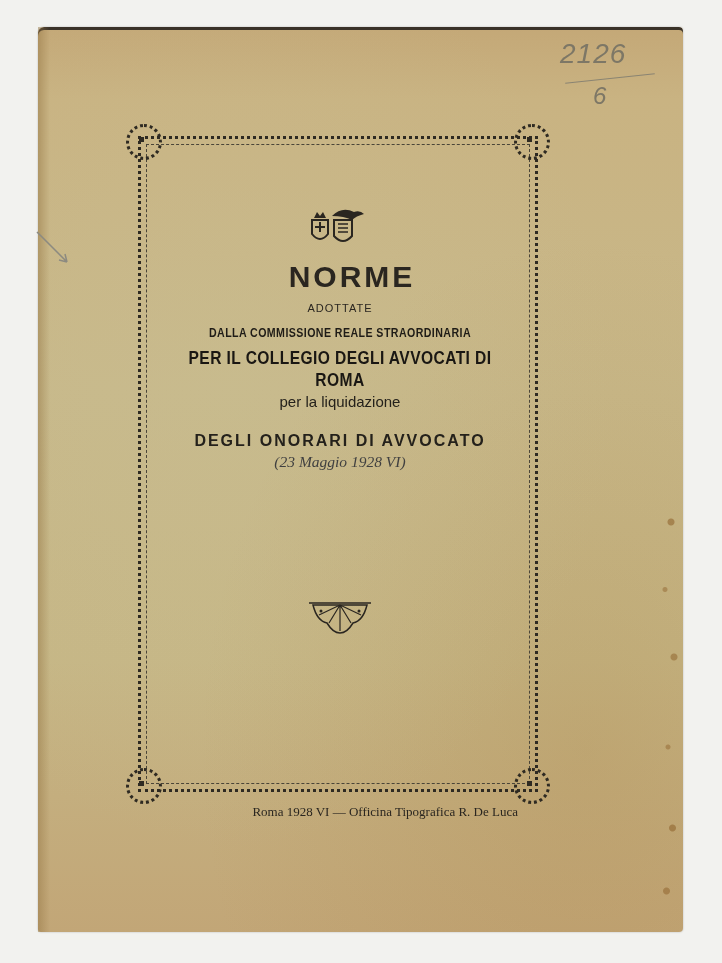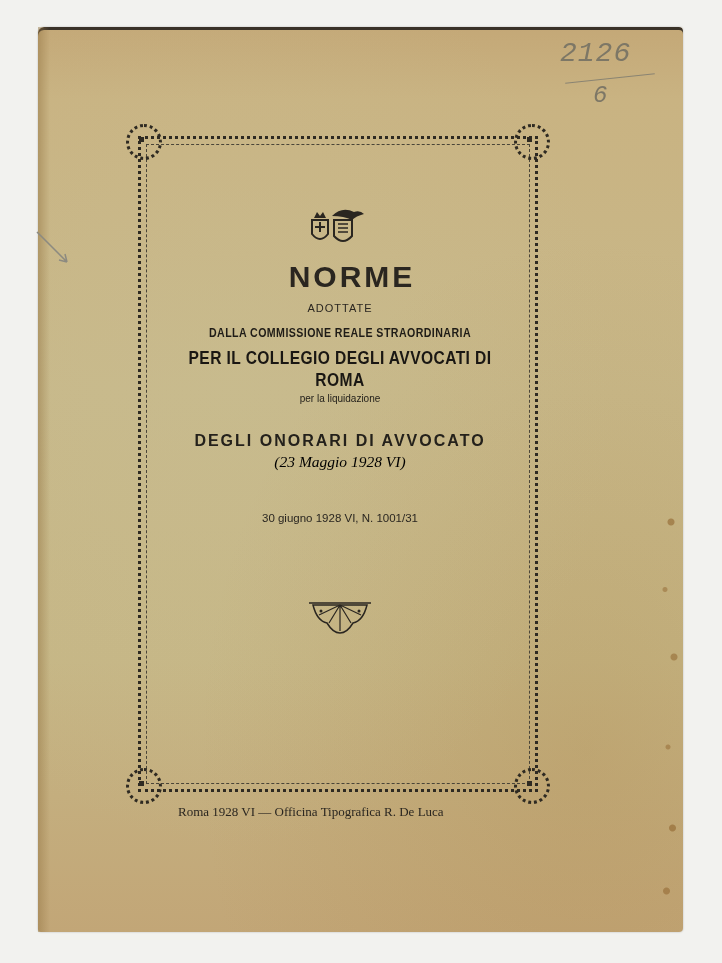--- a/index.html
+++ b/index.html
@@ -25,21 +25,21 @@
     background:
       radial-gradient(circle at 60% 10%, rgba(140,95,40,0.55) 0 3px, transparent 4px),
       radial-gradient(circle at 40% 25%, rgba(140,95,40,0.45) 0 2px, transparent 3px),
       radial-gradient(circle at 70% 40%, rgba(140,95,40,0.5) 0 3px, transparent 4px),
       radial-gradient(circle at 50% 60%, rgba(140,95,40,0.45) 0 2px, transparent 3px),
       radial-gradient(circle at 65% 78%, rgba(140,95,40,0.55) 0 3px, transparent 4px),
       radial-gradient(circle at 45% 92%, rgba(140,95,40,0.5) 0 3px, transparent 4px);
   }
   .handwriting {
     position:absolute; left:555px; top:38px; width:100px; height:80px;
-    font-family:Liberation Mono, monospace; font-style:italic; color:#7d7766; font-size:28px;
+    font-family:Liberation Sans, sans-serif; font-style:italic; color:#7d7766; font-size:28px;
   }
   .handwriting .num { position:absolute; left:5px; top:0; letter-spacing:1px; }
   .handwriting .rule { position:absolute; left:10px; top:40px; width:90px; height:1px; background:#8a8472; transform:rotate(-6deg); }
   .handwriting .sub { position:absolute; left:38px; top:44px; font-size:24px; }
 
   .frame {
     position:absolute; left:130px; top:128px; width:416px; height:672px;
   }
   .frame .outer {
     position:absolute; left:8px; top:8px; right:8px; bottom:8px;
@@ -75,37 +75,37 @@
   }
   .commissione {
     position:absolute; left:0; width:100%; top:126px; font-size:12.5px; font-weight:bold;
     transform:scaleX(0.85); color:#1f1c17; letter-spacing:0.5px;
   }
   .collegio {
     position:absolute; left:-10px; width:400px; top:147px; font-size:19px; font-weight:bold;
     transform:scaleX(0.82); color:#1a1713; letter-spacing:0.5px;
   }
   .per-la {
-    position:absolute; left:0; width:100%; top:193px; font-size:10px; color:#24211b;
+    position:absolute; left:0; width:100%; top:193px; font-size:15px; color:#24211b;
   }
   .onorari {
     position:absolute; left:-12px; width:404px; top:232px; font-size:16px; font-weight:bold;
     letter-spacing:2px; color:#24211b;
   }
   .date-line {
     position:absolute; left:0; width:100%; top:253px; font-size:15.5px;
-    font-family:"Liberation Serif", serif; font-style:italic; color:#000000;
+    font-family:"Liberation Serif", serif; font-style:italic; color:#404040;
   }
   .approvate {
     position:absolute; left:-10px; width:400px; top:309px; font-size:11.5px; line-height:19px; color:#2a2620;
   }
   .ornament { position:absolute; left:157px; top:399px; width:66px; height:36px; }
   .imprint {
     position:absolute; left:178px; top:804px; width:340px; font-family:"Liberation Serif", serif;
-    font-size:13px; color:#2a2620; text-align:left;
+    font-size:13px; color:#2a2620; text-align:right;
   }
 </style>
 </head>
 <body>
 
 <div class="page">
   <div class="spots"></div>
 </div>
 
 <div class="handwriting">
@@ -137,21 +137,20 @@
   </svg>
 
   <div class="title">NORME</div>
   <div class="adottate">ADOTTATE</div>
   <div class="commissione">DALLA COMMISSIONE REALE STRAORDINARIA</div>
   <div class="collegio">PER IL COLLEGIO DEGLI AVVOCATI DI ROMA</div>
   <div class="per-la">per la liquidazione</div>
   <div class="onorari">DEGLI ONORARI DI AVVOCATO</div>
   <div class="date-line">(23 Maggio 1928   VI)</div>
   <div class="approvate">
-    <div>30 giugno 1928 VI, N. 1001/31</div>
   </div>
   <svg class="ornament" viewBox="0 0 66 36">
     <path d="M2 4 H64" stroke="#2a2620" stroke-width="1.5"></path>
     <path d="M6 6 Q10 22 20 24 Q26 34 33 34 Q40 34 46 24 Q56 22 60 6 Z" fill="none" stroke="#2a2620" stroke-width="1.5"></path>
     <path d="M33 6 L33 32 M33 6 L22 24 M33 6 L44 24 M33 6 L12 16 M33 6 L54 16" stroke="#2a2620" stroke-width="1.2"></path>
     <circle cx="14" cy="12" r="1.5" fill="#2a2620"></circle>
       <circle cx="52" cy="12" r="1.5" fill="#2a2620"></circle>
   </svg>
 </div>
 

